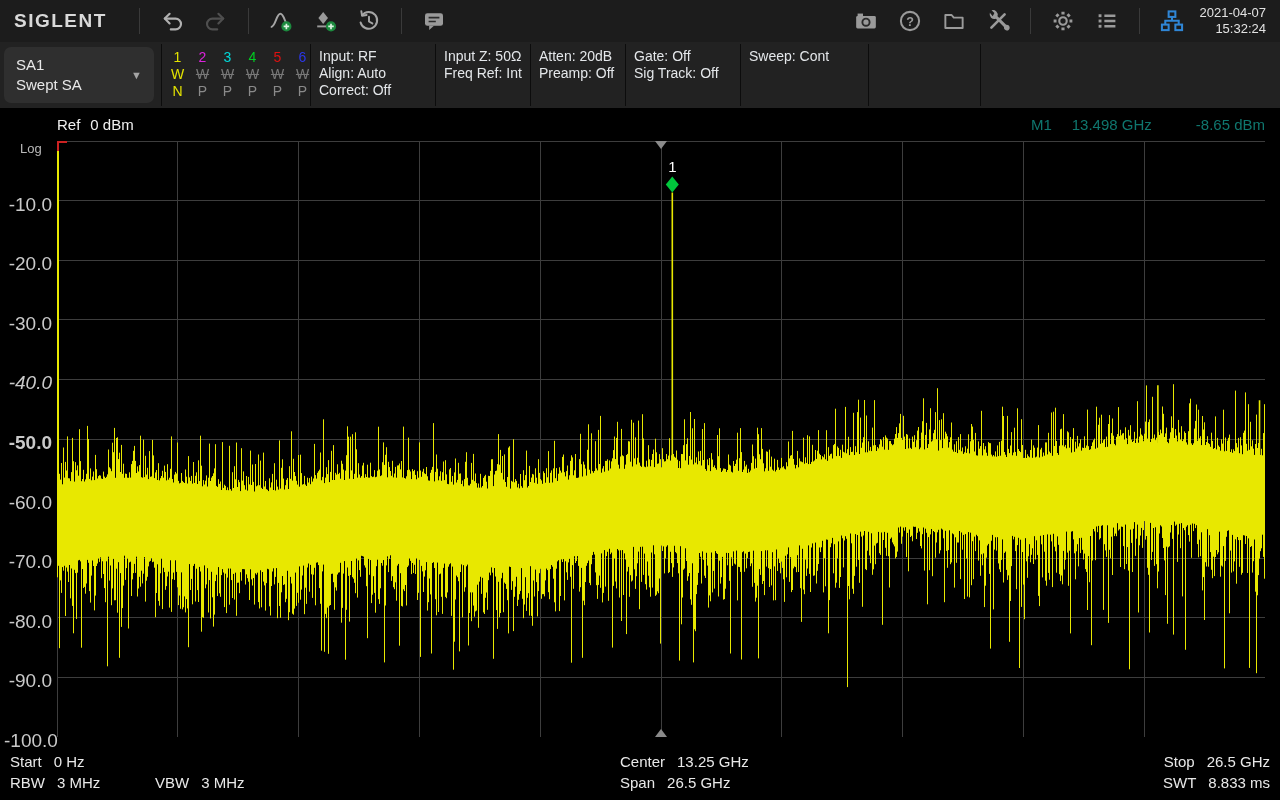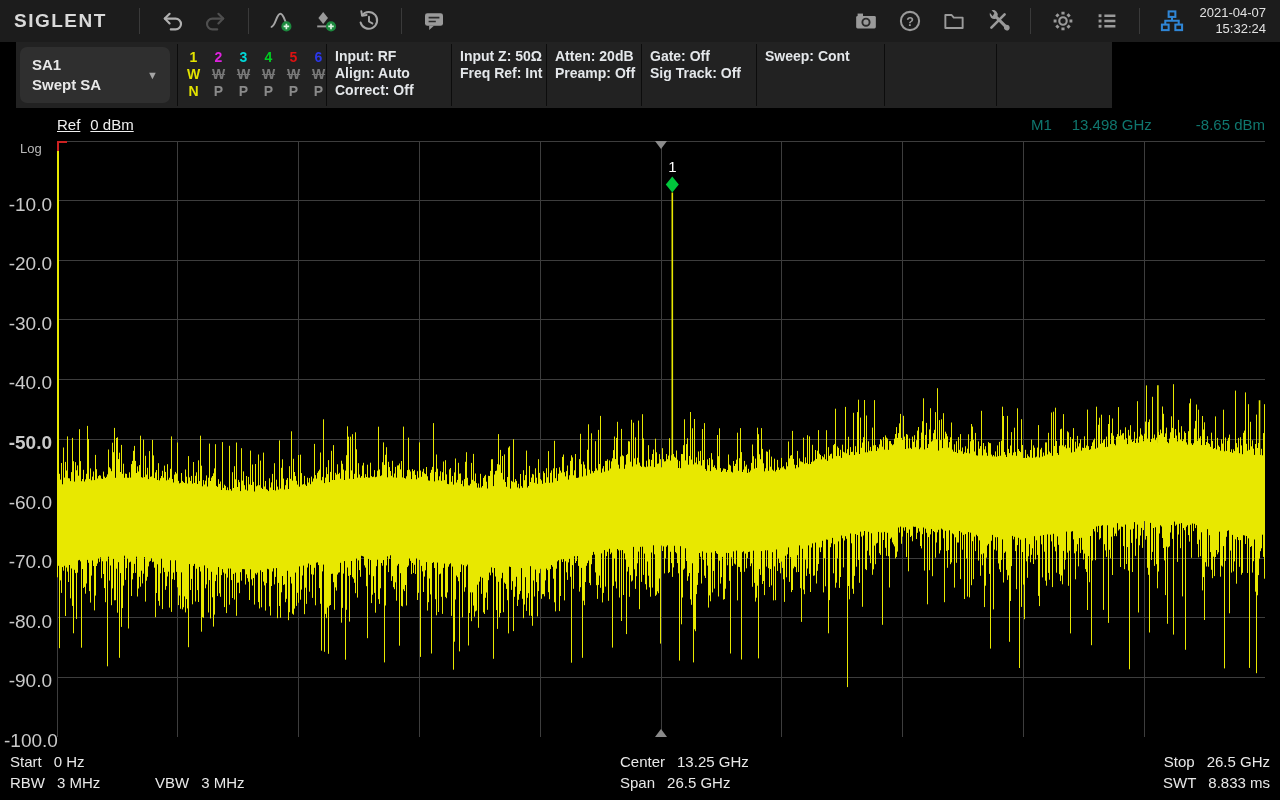--- a/index.html
+++ b/index.html
@@ -14,39 +14,39 @@
           padding:0 22px 0 14px; }
   .tb-sep { width:1px; height:26px; background:#3a3a3a; margin:0 10px; }
   .tb-btn { background:transparent; border:none; width:44px; height:42px;
             display:flex; align-items:center; justify-content:center; cursor:pointer; }
   .tb-btn svg { width:24px; height:24px; }
   .tb-right { margin-left:auto; display:flex; align-items:center; }
   .datetime { color:#e2e2e2; font-size:13px; line-height:16px; text-align:right;
               padding:0 14px 0 6px; }
 
   
-  .settingsbar { position:absolute; left:16px; top:42px; width:1096px; height:66px;
-                 background:#222222;font-weight:bold; }
+  .settingsbar { position:absolute; left:0; top:42px; width:1280px; height:66px;
+                 background:#222222; }
   .mode-box { position:absolute; left:4px; top:5px; width:150px; height:56px;
               background:#2f2f2f; border-radius:7px; display:flex; align-items:center;
               cursor:pointer; }
   .mode-text { color:#e8e8e8; font-size:15px; line-height:20px; padding-left:12px; flex:1; }
   .mode-arrow { color:#a5a5a5; font-size:11px; padding-right:12px; }
   .vsep { position:absolute; top:2px; height:62px; width:1px; background:#0c0c0c; }
   .trace-indicators { position:absolute; left:165px; top:7px; display:flex; }
   .trace-col { width:25px; text-align:center; font-size:14px; line-height:17px; cursor:pointer; }
   .trace-col .t-w, .trace-col .t-p { display:block; color:#8a8a8a; }
   .trace-col .t-w.strike { text-decoration:line-through; color:#787878; }
   .settings-groups { position:absolute; left:310px; top:0; height:66px; display:flex; }
   .set-group { padding:6px 0 0 9px; color:#e4e7ea; font-size:14px; line-height:17px;
                cursor:pointer; }
   .set-line { white-space:nowrap; }
 
   
-  .ref-label { position:absolute; left:57px; top:116px; color:#f0f0f0; font-size:15px;text-decoration:underline; }
+  .ref-label { position:absolute; left:57px; top:116px; color:#f0f0f0; font-size:15px; }
   .ref-label .val { margin-left:10px; }
   .marker-readout { position:absolute; right:15px; top:116px; color:#0f766e; font-size:15px; }
   .marker-readout .m-freq { margin-left:20px; }
   .marker-readout .m-level { margin-left:44px; }
   .log-label { position:absolute; left:20px; top:141px; color:#b8b8b8; font-size:13px; }
   #plot { position:absolute; left:57px; top:141px; }
   .ylabel { position:absolute; color:#c9c9c9; font-size:19px; width:48px; text-align:right; }
 
   
   .footer-item { position:absolute; color:#e8e8e8; font-size:15px; white-space:nowrap; }
@@ -262,21 +262,21 @@
       <line x1="1100.8754716981132" y1="244.35999999999999" x2="1100.8754716981132" y2="393.36" stroke="#e8e800" stroke-width="1.6"></line>
       <line x1="1202.5298113207546" y1="259.26" x2="1202.5298113207546" y2="393.36" stroke="#e8e800" stroke-width="1.6"></line>
       <path d="M615.3050566037734 35.554 L621.8050566037734 43.554 L615.3050566037734 51.554 L608.8050566037734 43.554 Z" fill="#00c83c"></path>
       <text x="615.3050566037734" y="30.554000000000002" text-anchor="middle" fill="#ffffff" font-size="15" font-family="Liberation Sans,sans-serif">1</text>
       <path d="M1 10 V1 H10" stroke="#cc2222" stroke-width="2" fill="none"></path>
     </svg>
   <div id="ylabels">
       <div class="ylabel" style="left: 4px; top: 193.6px;">-10.0</div>
       <div class="ylabel" style="left: 4px; top: 253.2px;">-20.0</div>
       <div class="ylabel" style="left: 4px; top: 312.8px;">-30.0</div>
-      <div class="ylabel" style="left: 4px; top: 372.4px;">-40.0</div>
+      <div class="ylabel" style="left: 4px; top: 372.4px; font-style: italic;">-40.0</div>
       <div class="ylabel" style="left: 4px; top: 432px; font-weight: bold;">-50.0</div>
       <div class="ylabel" style="left: 4px; top: 491.6px;">-60.0</div>
       <div class="ylabel" style="left: 4px; top: 551.2px;">-70.0</div>
       <div class="ylabel" style="left: 4px; top: 610.8px;">-80.0</div>
       <div class="ylabel" style="left: 4px; top: 670.4px;">-90.0</div>
       <div class="ylabel" style="left: 4px; top: 730px;">-100.0</div>
     </div>
 
   <div class="footer-item" style="left:10px; top:753px">
     <span>Start</span><span class="val">0 Hz</span>

